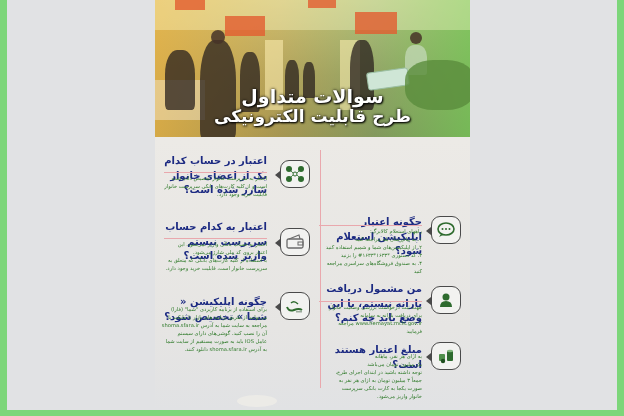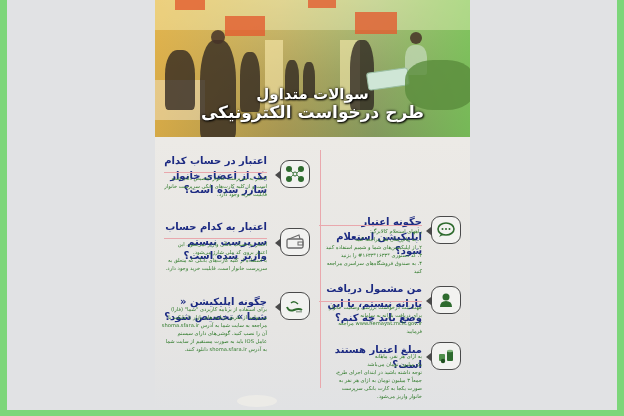--- a/index.html
+++ b/index.html
@@ -36,21 +36,21 @@
     .hero .card { position: absolute; background: #cfe6d6; border: 1px solid #9bbfa3; border-radius: 3px; transform: rotate(-8deg); }
     .hero .hand { position: absolute; background: rgba(90,140,60,0.8); border-radius: 40%; }
     .hero .ceiling { position: absolute; left: 0; top: 0; width: 100%; height: 30px; background: rgba(255,255,210,0.35); }
     .hero-title {
       position: absolute; left: 0; right: 0; top: 86px;
       text-align: center; color: #fff; font-weight: bold;
       font-family: "DejaVu Sans", sans-serif;
       text-shadow: 0 0 3px #000, 1px 1px 2px #000;
       direction: rtl; line-height: 1.1;
     }
-    .hero-title .l1 { font-size: 15px; display: block; }
+    .hero-title .l1 { font-size: 19px; display: block; }
     .hero-title .l2 { font-size: 17px; display: block; }
 
     .divider {
       position: absolute; left: 165px; top: 150px; width: 1px; height: 238px;
       background: #e9a8ad;
     }
     .item {
       position: absolute; width: 150px; direction: rtl;
     }
     .item .icon-box {
@@ -102,21 +102,21 @@
       <div class="person" style="left:10px;top:50px;width:30px;height:60px"></div>
       <div class="person" style="left:195px;top:40px;width:24px;height:70px"></div>
       <div class="person" style="left:130px;top:60px;width:14px;height:40px"></div>
       <div class="person" style="left:148px;top:62px;width:12px;height:36px"></div>
       <div class="person" style="left:250px;top:45px;width:22px;height:30px;background:rgba(200,220,190,0.7)"></div>
       <div class="head" style="left:255px;top:32px;width:12px;height:12px"></div>
       <div class="card" style="left:212px;top:70px;width:42px;height:18px"></div>
       <div class="hand" style="left:250px;top:60px;width:70px;height:50px"></div>
       <div class="hero-title">
         <span class="l1">سوالات متداول</span>
-        <span class="l2">طرح درخواست الکترونیکی</span>
+        <span class="l2">طرح قابلیت الکترونیکی</span>
       </div>
     </div>
 
     <div class="divider"></div>
 
 
     <div class="item" style="left:160px;top:212px;width:155px;height:64px">
       <div class="icon-box" style="right:9px;top:4px">
         <svg width="20" height="16" viewBox="0 0 20 16">
             <ellipse cx="10" cy="7" rx="8" ry="6" fill="none" stroke="#2e6b2e" stroke-width="1.6"></ellipse>

